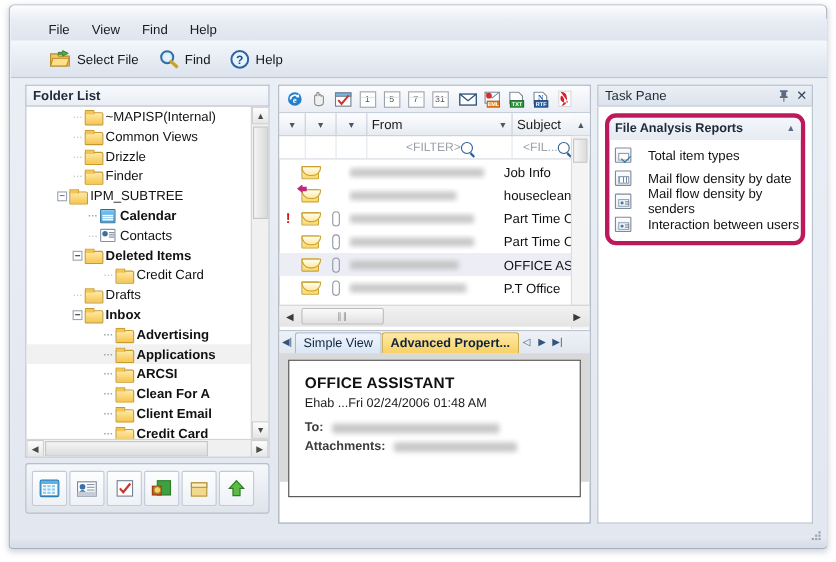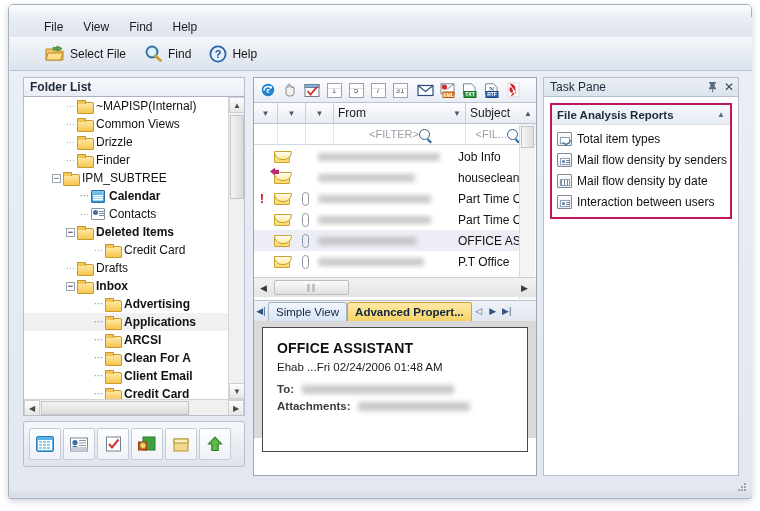--- a/index.html
+++ b/index.html
@@ -301,30 +301,30 @@
     background:linear-gradient(to bottom,#eaeff6,#dde3ec);
     border:1px solid #b5bfce;
     font-size:12px;color:#1e2a3a;padding:0 4px 0 6px;
   }
   .tp-body{
     position:absolute;left:0;top:20px;width:196px;height:379px;
     background:#fff;border:1px solid #b5bfce;border-top:none;
     padding:6px;
   }
   .report-box{
-    border:2px solid #be185d;border-radius:0;overflow:hidden;
+    border:4px solid #be185d;border-radius:10px;overflow:hidden;
   }
   .report-head{
     height:20px;display:flex;align-items:center;justify-content:space-between;
     padding:0 5px;background:linear-gradient(to bottom,#f4f7fb,#e6ebf3);
     border-bottom:1px solid #dde2ea;
     font-weight:bold;font-size:11.5px;color:#1e2a3a;
   }
   .report-item{
-    height:21px;display:flex;align-items:center;gap:5px;
+    height:21px;display:flex;align-items:center;gap:15px;
     padding-left:5px;font-size:12px;color:#111;
   }
   .rpt-ico{
     width:15px;height:14px;flex:none;position:relative;
     background:linear-gradient(to bottom,#fdfdfd,#e7ecf3);
     border:1px solid #7d8a9c;border-radius:1px;
   }
   .rpt-ico .inner{position:absolute;left:2px;bottom:1px;right:1px;top:4px;
     background:#fff;border:1px solid #8fa0b4;}
   .rpt-ico.grid .inner{background:repeating-linear-gradient(to right,#6f8296 0 1px,#fff 1px 3px),
@@ -819,30 +819,30 @@
               <span style="font-size:8px;color:#5a6b82;">▲</span>
             </div>
             <div id="report-items" style="padding:3px 0 5px 0;">
                 <div class="report-item">
                   <span class="rpt-ico chk">
                     <span class="inner"></span>
                   </span>
                   <span>Total item types</span>
                 </div>
                 <div class="report-item">
+                  <span class="rpt-ico grid">
+                    <span class="inner"></span>
+                  </span>
+                  <span>Mail flow density by date</span>
+                </div>
+                <div class="report-item">
                   <span class="rpt-ico card">
                     <span class="inner"></span>
                   </span>
                   <span>Mail flow density by senders</span>
-                </div>
-                <div class="report-item">
-                  <span class="rpt-ico grid">
-                    <span class="inner"></span>
-                  </span>
-                  <span>Mail flow density by date</span>
                 </div>
                 <div class="report-item">
                   <span class="rpt-ico card">
                     <span class="inner"></span>
                   </span>
                   <span>Interaction between users</span>
                 </div>
               </div>
           </div>
         </div>

